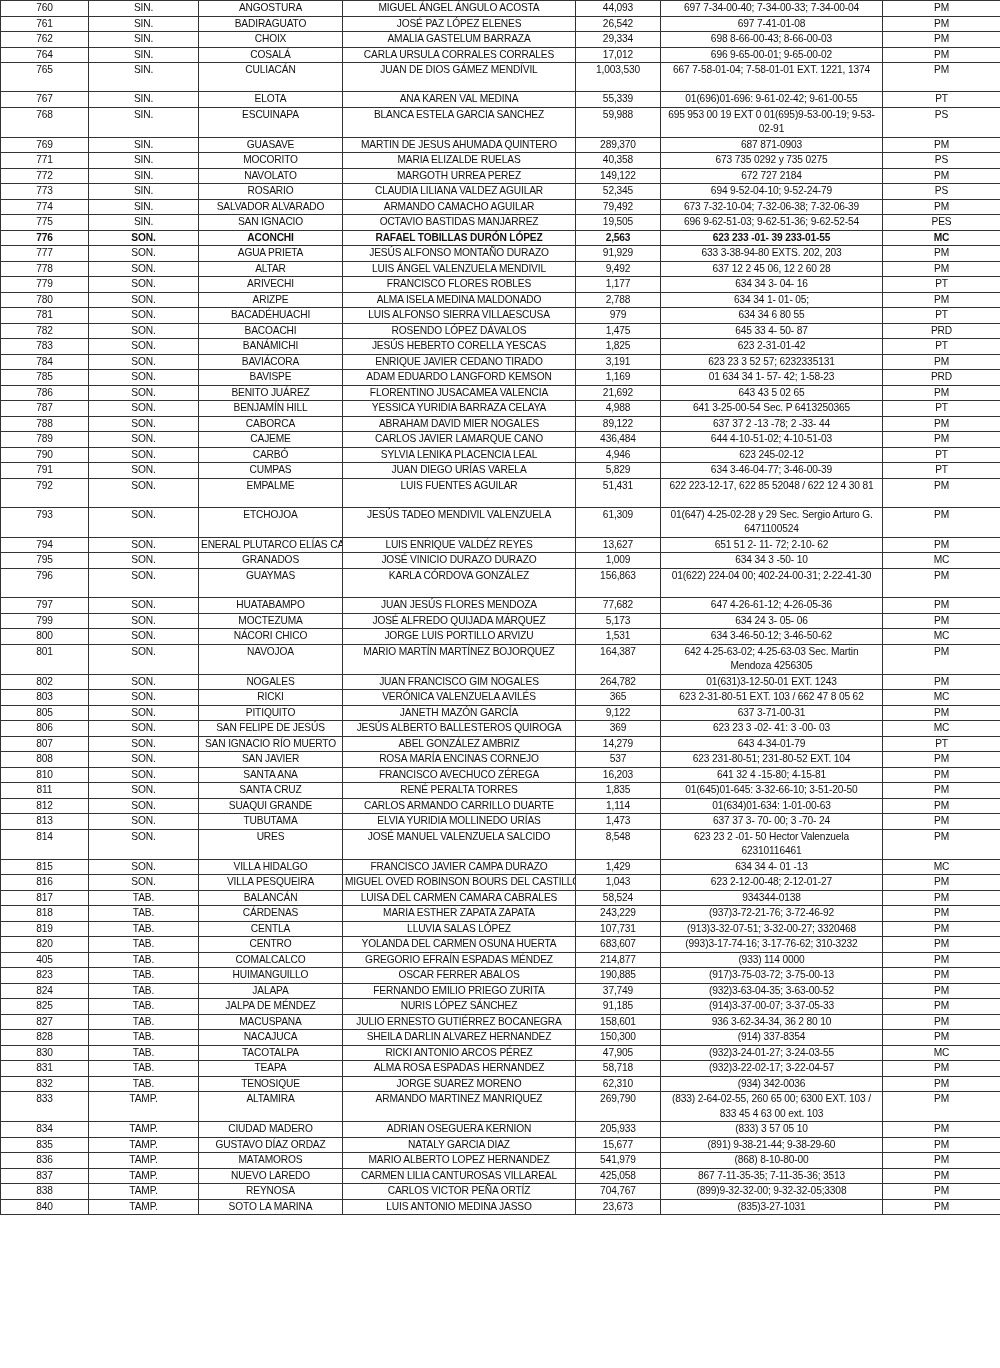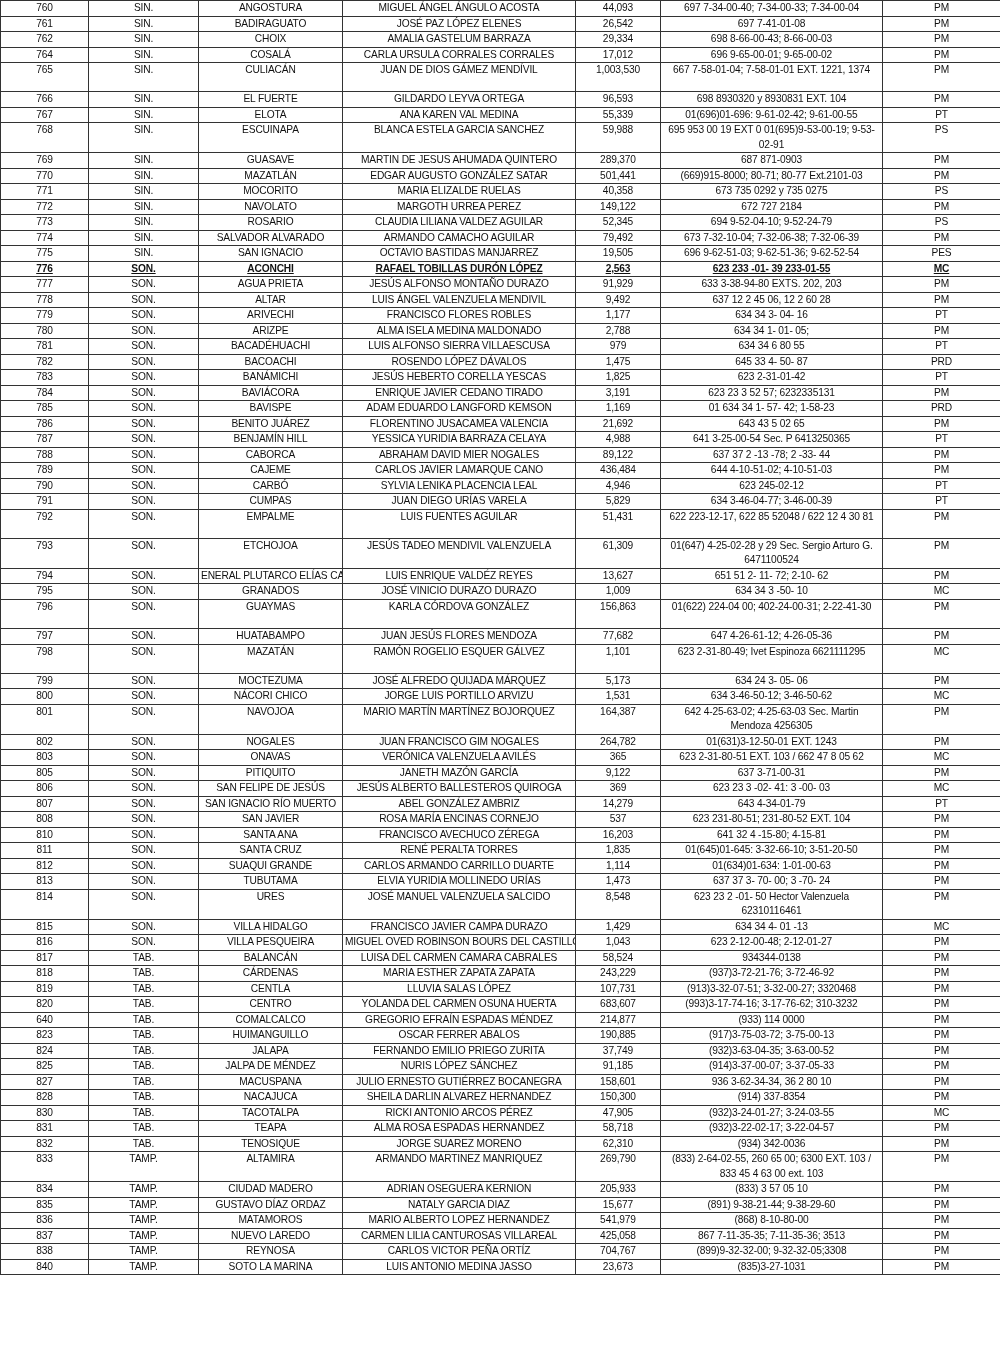--- a/index.html
+++ b/index.html
@@ -19,21 +19,21 @@
     text-align: center;
     vertical-align: top;
     padding: 0 2px;
     height: 13.6px;
     line-height: 14.5px;
     white-space: nowrap;
     overflow: hidden;
   }
   table.grid td.wrap { white-space: normal; }
   table.grid tr.tall td { height: 28.2px; }
-  table.grid tr.bold td { font-weight: bold; text-decoration: underline; }
+  table.grid tr.bold td { font-weight: bold; }
   td.clip { text-overflow: clip; }
 </style>
 </head>
 <body>
 
 <table class="grid">
   <colgroup>
     <col style="width:88px">
     <col style="width:110px">
     <col style="width:144px">
@@ -82,29 +82,20 @@
       <tr class="tall">
     <td>765</td>
     <td>SIN.</td>
     <td class="clip">CULIACÁN</td>
     <td>JUAN DE DIOS GÁMEZ MENDÍVIL</td>
     <td>1,003,530</td>
     <td class="wrap">667 7-58-01-04; 7-58-01-01 EXT. 1221, 1374</td>
     <td>PM</td>
   </tr>
       <tr>
-    <td>766</td>
-    <td>SIN.</td>
-    <td class="clip">EL FUERTE</td>
-    <td>GILDARDO LEYVA ORTEGA</td>
-    <td>96,593</td>
-    <td class="wrap">698 8930320 y 8930831 EXT. 104</td>
-    <td>PM</td>
-  </tr>
-      <tr>
     <td>767</td>
     <td>SIN.</td>
     <td class="clip">ELOTA</td>
     <td>ANA KAREN VAL MEDINA</td>
     <td>55,339</td>
     <td class="wrap">01(696)01-696: 9-61-02-42; 9-61-00-55</td>
     <td>PT</td>
   </tr>
       <tr class="tall">
     <td>768</td>
@@ -118,29 +109,20 @@
       <tr>
     <td>769</td>
     <td>SIN.</td>
     <td class="clip">GUASAVE</td>
     <td>MARTIN DE JESUS AHUMADA QUINTERO</td>
     <td>289,370</td>
     <td class="wrap">687 871-0903</td>
     <td>PM</td>
   </tr>
       <tr>
-    <td>770</td>
-    <td>SIN.</td>
-    <td class="clip">MAZATLÁN</td>
-    <td>EDGAR AUGUSTO GONZÁLEZ SATAR</td>
-    <td>501,441</td>
-    <td class="wrap">(669)915-8000; 80-71; 80-77 Ext.2101-03</td>
-    <td>PM</td>
-  </tr>
-      <tr>
     <td>771</td>
     <td>SIN.</td>
     <td class="clip">MOCORITO</td>
     <td>MARIA ELIZALDE RUELAS</td>
     <td>40,358</td>
     <td class="wrap">673 735 0292 y 735 0275</td>
     <td>PS</td>
   </tr>
       <tr>
     <td>772</td>
@@ -369,29 +351,20 @@
   </tr>
       <tr>
     <td>797</td>
     <td>SON.</td>
     <td class="clip">HUATABAMPO</td>
     <td>JUAN JESÚS FLORES MENDOZA</td>
     <td>77,682</td>
     <td class="wrap">647 4-26-61-12; 4-26-05-36</td>
     <td>PM</td>
   </tr>
-      <tr class="tall">
-    <td>798</td>
-    <td>SON.</td>
-    <td class="clip">MAZATÁN</td>
-    <td>RAMÓN ROGELIO ESQUER GÁLVEZ</td>
-    <td>1,101</td>
-    <td class="wrap">623 2-31-80-49; Ivet Espinoza 6621111295</td>
-    <td>MC</td>
-  </tr>
       <tr>
     <td>799</td>
     <td>SON.</td>
     <td class="clip">MOCTEZUMA</td>
     <td>JOSÉ ALFREDO QUIJADA MÁRQUEZ</td>
     <td>5,173</td>
     <td class="wrap">634 24 3- 05- 06</td>
     <td>PM</td>
   </tr>
       <tr>
@@ -417,21 +390,21 @@
     <td>SON.</td>
     <td class="clip">NOGALES</td>
     <td>JUAN FRANCISCO GIM NOGALES</td>
     <td>264,782</td>
     <td class="wrap">01(631)3-12-50-01 EXT. 1243</td>
     <td>PM</td>
   </tr>
       <tr>
     <td>803</td>
     <td>SON.</td>
-    <td class="clip">ONAVAS</td>
+    <td class="clip">RICKI</td>
     <td>VERÓNICA VALENZUELA AVILÉS</td>
     <td>365</td>
     <td class="wrap">623 2-31-80-51 EXT. 103 / 662 47 8 05 62</td>
     <td>MC</td>
   </tr>
       <tr>
     <td>805</td>
     <td>SON.</td>
     <td class="clip">PITIQUITO</td>
     <td>JANETH MAZÓN GARCÍA</td>
@@ -559,21 +532,21 @@
       <tr>
     <td>820</td>
     <td>TAB.</td>
     <td class="clip">CENTRO</td>
     <td>YOLANDA DEL CARMEN OSUNA HUERTA</td>
     <td>683,607</td>
     <td class="wrap">(993)3-17-74-16; 3-17-76-62; 310-3232</td>
     <td>PM</td>
   </tr>
       <tr>
-    <td>640</td>
+    <td>405</td>
     <td>TAB.</td>
     <td class="clip">COMALCALCO</td>
     <td>GREGORIO EFRAÍN ESPADAS MÉNDEZ</td>
     <td>214,877</td>
     <td class="wrap">(933) 114 0000</td>
     <td>PM</td>
   </tr>
       <tr>
     <td>823</td>
     <td>TAB.</td>

